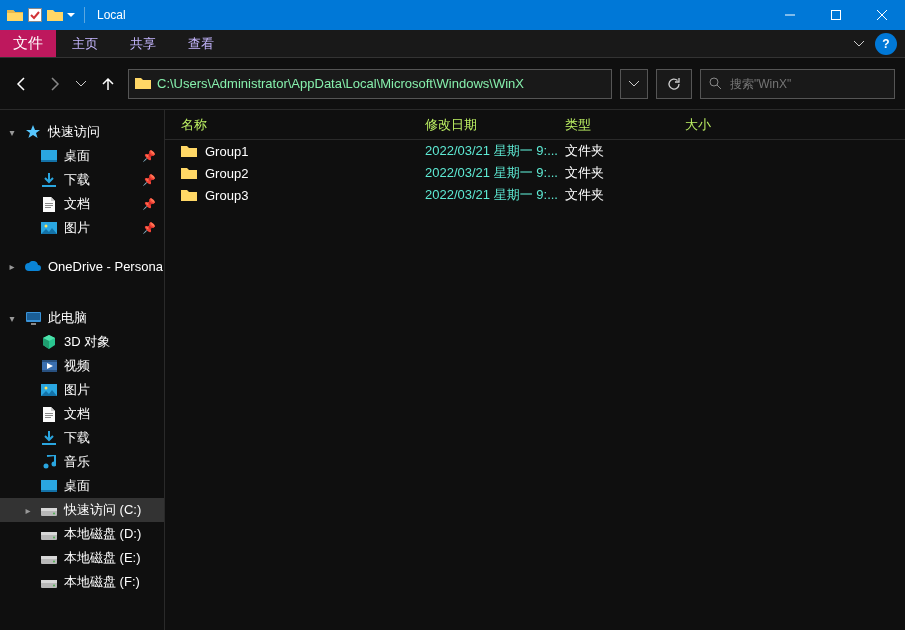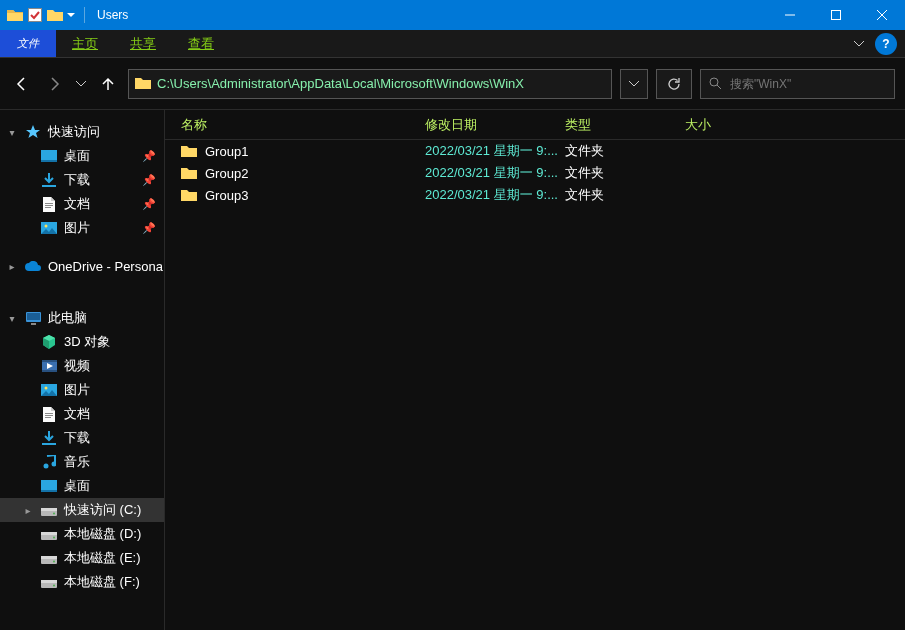--- a/index.html
+++ b/index.html
@@ -9,22 +9,22 @@
 .titlebar { height: 30px; background: #0078d7; display: flex; align-items: center; }
 .titlebar-icons { display: flex; align-items: center; gap: 2px; padding-left: 6px; }
 .titlebar-icons .ico { width: 18px; height: 18px; display:flex; align-items:center; justify-content:center; }
 .title-sep { width:1px; height:16px; background:#5ba7e0; margin:0 6px; }
 .titlebar-title { padding-left: 6px; color:#fff; font-size:12px; }
 .winbtns { margin-left:auto; display:flex; height:100%; }
 .winbtn { width:46px; display:flex; align-items:center; justify-content:center; color:#fff; }
 
 
 .ribbon { height: 28px; background:#191919; border-bottom:1px solid #333; display:flex; align-items:stretch; }
-.ribbon .file { background:#1d4ed8; color:#fff; width:56px; display:flex; align-items:center; justify-content:center; font-size:11px;font-style:italic; }
-.ribbon .tab { padding: 0 16px; display:flex; align-items:center; color:#84cc16; font-size:13px;text-decoration:underline; }
+.ribbon .file { background:#be185d; color:#fff; width:56px; display:flex; align-items:center; justify-content:center; font-size:15px; }
+.ribbon .tab { padding: 0 16px; display:flex; align-items:center; color:#c4b5fd; font-size:13px; }
 .ribbon .spacer { flex:1; }
 .ribbon .chev { width:28px; display:flex; align-items:center; justify-content:center; color:#ddd; }
 .ribbon .help { width:22px; height:22px; border-radius:50%; background:#0078d7; color:#fff; display:flex; align-items:center; justify-content:center; margin:3px 8px 3px 2px; font-weight:bold; font-size:12px; }
 
 
 .navrow { height: 52px; background:#0f0f0f; display:flex; align-items:center; padding: 0 10px; gap:8px; border-bottom:1px solid #2a2a2a; }
 .navbtn { width:24px; height:24px; display:flex; align-items:center; justify-content:center; color:#ccc; }
 .addressbox { flex:1; height:30px; background:#191919; border:1px solid #555; display:flex; align-items:center; }
 .addressbox .foldico { width:28px; display:flex; align-items:center; justify-content:center; }
 .addressbox input { flex:1; background:transparent; border:none; outline:none; color:#86efac; font-size:13px; height:100%; }
@@ -83,21 +83,21 @@
           <path d="M0 2h6l2 2h8v9H0z" fill="#ffd766"></path>
         </svg>
     </span>
     <span class="ico" style="width:10px;">
       <svg width="8" height="5" viewBox="0 0 8 5">
           <path d="M0 0l4 4 4-4z" fill="#fff"></path>
         </svg>
     </span>
     <span class="title-sep"></span>
   </div>
-  <div class="titlebar-title">Users</div>
+  <div class="titlebar-title">Local</div>
   <div class="winbtns">
     <div class="winbtn">
         <svg width="10" height="10" viewBox="0 0 10 10">
           <path d="M0 5h10" stroke="#fff" stroke-width="1"></path>
         </svg>
       </div>
     <div class="winbtn">
         <svg width="10" height="10" viewBox="0 0 10 10">
           <rect x="0.5" y="0.5" width="9" height="9" fill="none" stroke="#fff"></rect>
         </svg>

